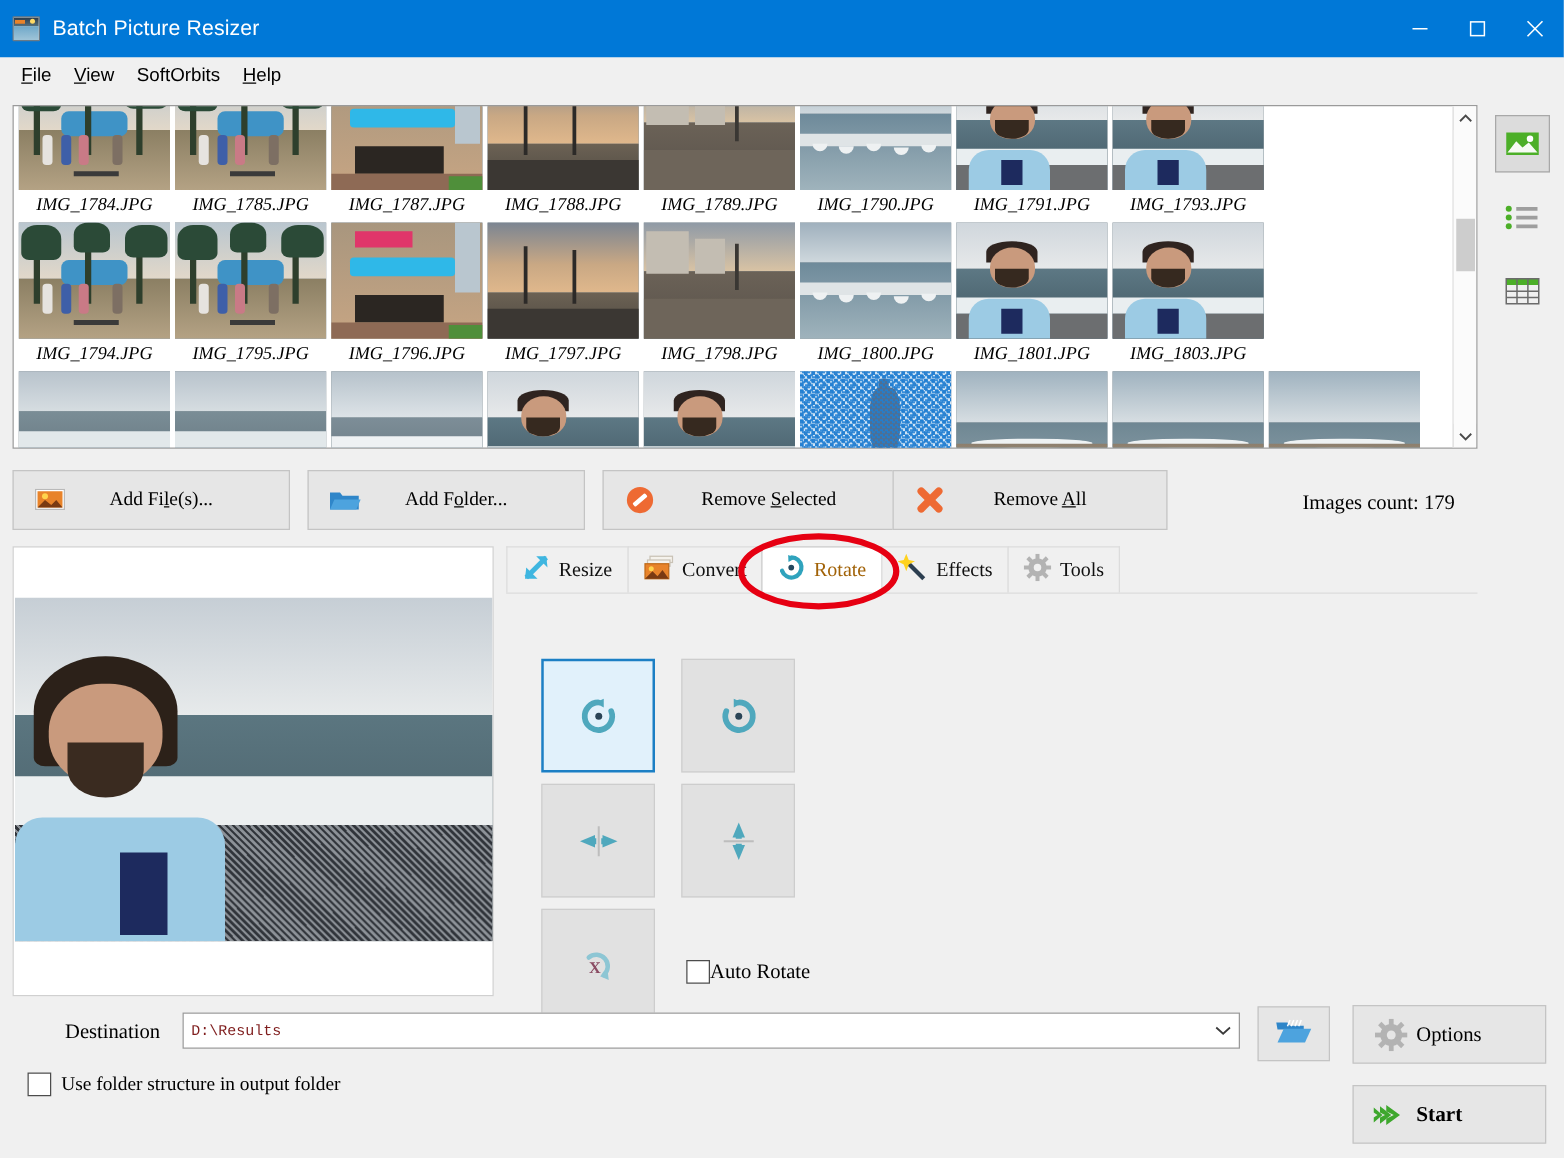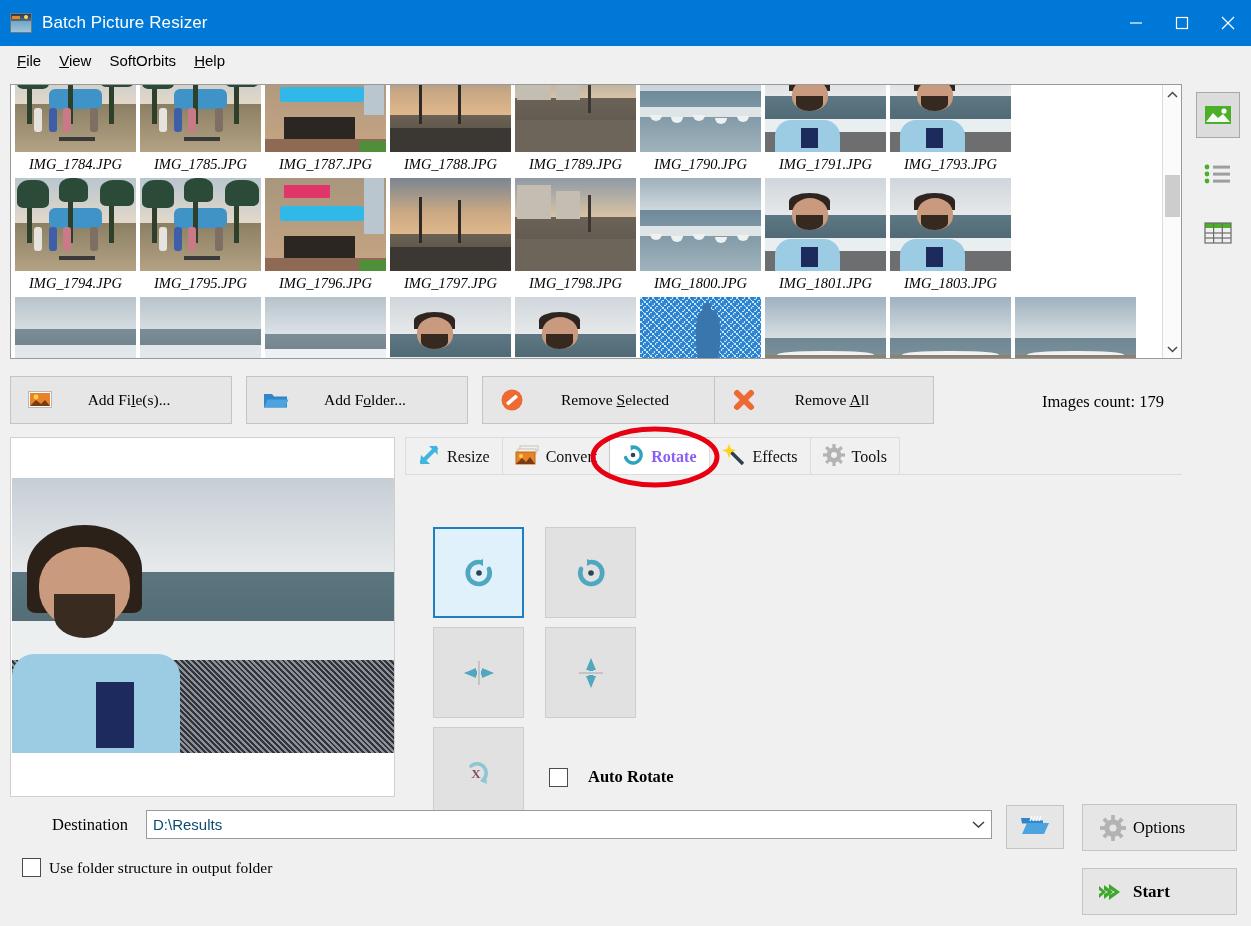--- a/index.html
+++ b/index.html
@@ -192,50 +192,50 @@
 
   
   .tabpanel { position:absolute; left:405px; top:437px; width:777px; height:360px; }
   .tabstrip { position:absolute; left:0; top:0; height:38px; display:flex; }
   .tab {
     height:38px; display:flex; align-items:center; gap:7px; padding:0 12px;
     font-size:16px; color:#111; background:#f0f0f0;
     border:1px solid #dcdcdc; border-bottom:none; margin-right:-1px;
     font-family:"Liberation Serif", serif;
   }
-  .tab.active { background:#ffffff; border-color:#c8c8c8; color:#8b5cf6;font-weight:bold; }
+  .tab.active { background:#ffffff; border-color:#c8c8c8; color:#a16207; }
   .tabbody {
     position:absolute; left:0; top:37px; right:0; bottom:0;
     background:#f0f0f0; border-top:1px solid #dcdcdc;
   }
 
   .rotgrid { position:absolute; left:28px; top:52px; }
   .rbtn {
     position:absolute; width:91px; height:91px; background:#e1e1e1; border:1px solid #cdcdcd;
     display:flex; align-items:center; justify-content:center;
   }
   .rbtn.sel { background:#e1f1fb; border:2px solid #1c7fc4; }
 
-  .autorot { position:absolute; left:144px; top:292px; display:flex; align-items:center; gap:20px;font-weight:bold; }
+  .autorot { position:absolute; left:144px; top:292px; display:flex; align-items:center; gap:0; }
   .cbx { width:19px; height:19px; background:#fff; border:1px solid #4c4c4c; flex:none; }
   .autorot .t { font-size:16.5px; color:#000; font-family:"Liberation Serif", serif; }
 
   
   .annot { position:absolute; left:588px; top:424px; width:134px; height:66px; pointer-events:none; }
 
   
   .destlabel {
     position:absolute; left:52px; top:815px; font-size:16.5px; color:#000;
     font-family:"Liberation Serif", serif;
   }
   .destbox {
     position:absolute; left:146px; top:810px; width:846px; height:29px;
     background:#ffffff; border:1px solid #9a9a9a; display:flex; align-items:center;
   }
-  .destbox .val { flex:1; padding-left:6px; font-size:15px; color:#0c4a6e; font-family:Liberation Sans, sans-serif; }
+  .destbox .val { flex:1; padding-left:6px; font-size:12px; color:#7f1d1d; font-family:Liberation Mono, monospace; }
   .destbox .dd { width:26px; display:flex; align-items:center; justify-content:center; color:#3a3a3a; }
   .browsebtn {
     position:absolute; left:1006px; top:805px; width:58px; height:44px;
     background:#e6e6e6; border:1px solid #c4c4c4; display:flex; align-items:center; justify-content:center;
   }
   .usefolder { position:absolute; left:22px; top:858px; display:flex; align-items:center; gap:8px; }
   .usefolder .t { font-size:15.5px; color:#000; font-family:"Liberation Serif", serif; }
 
   .optbtn {
     position:absolute; left:1082px; top:804px; width:155px; height:47px;

